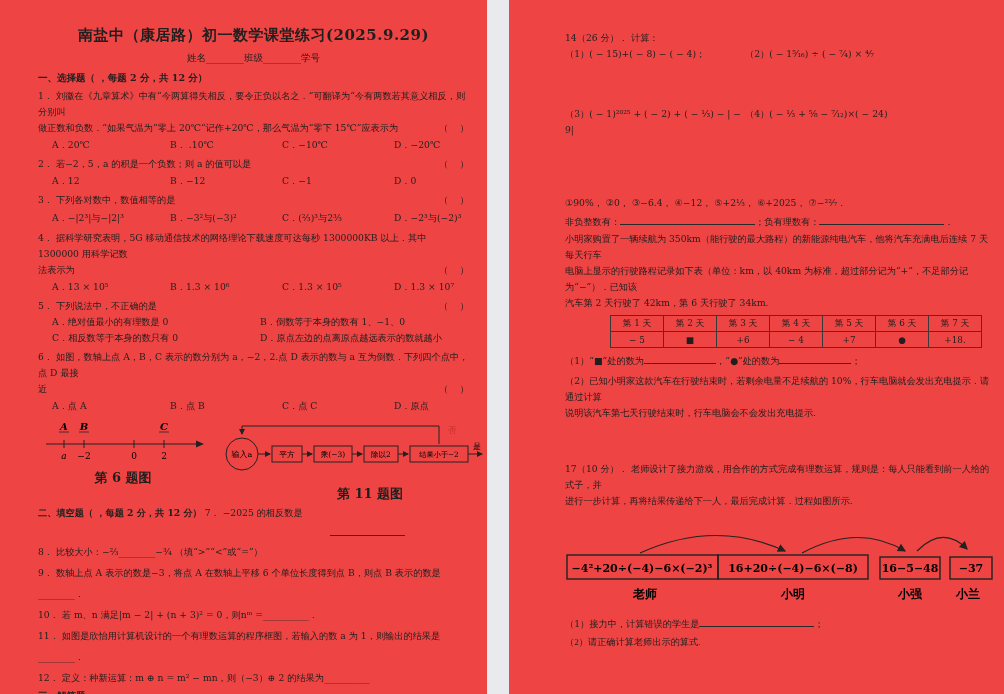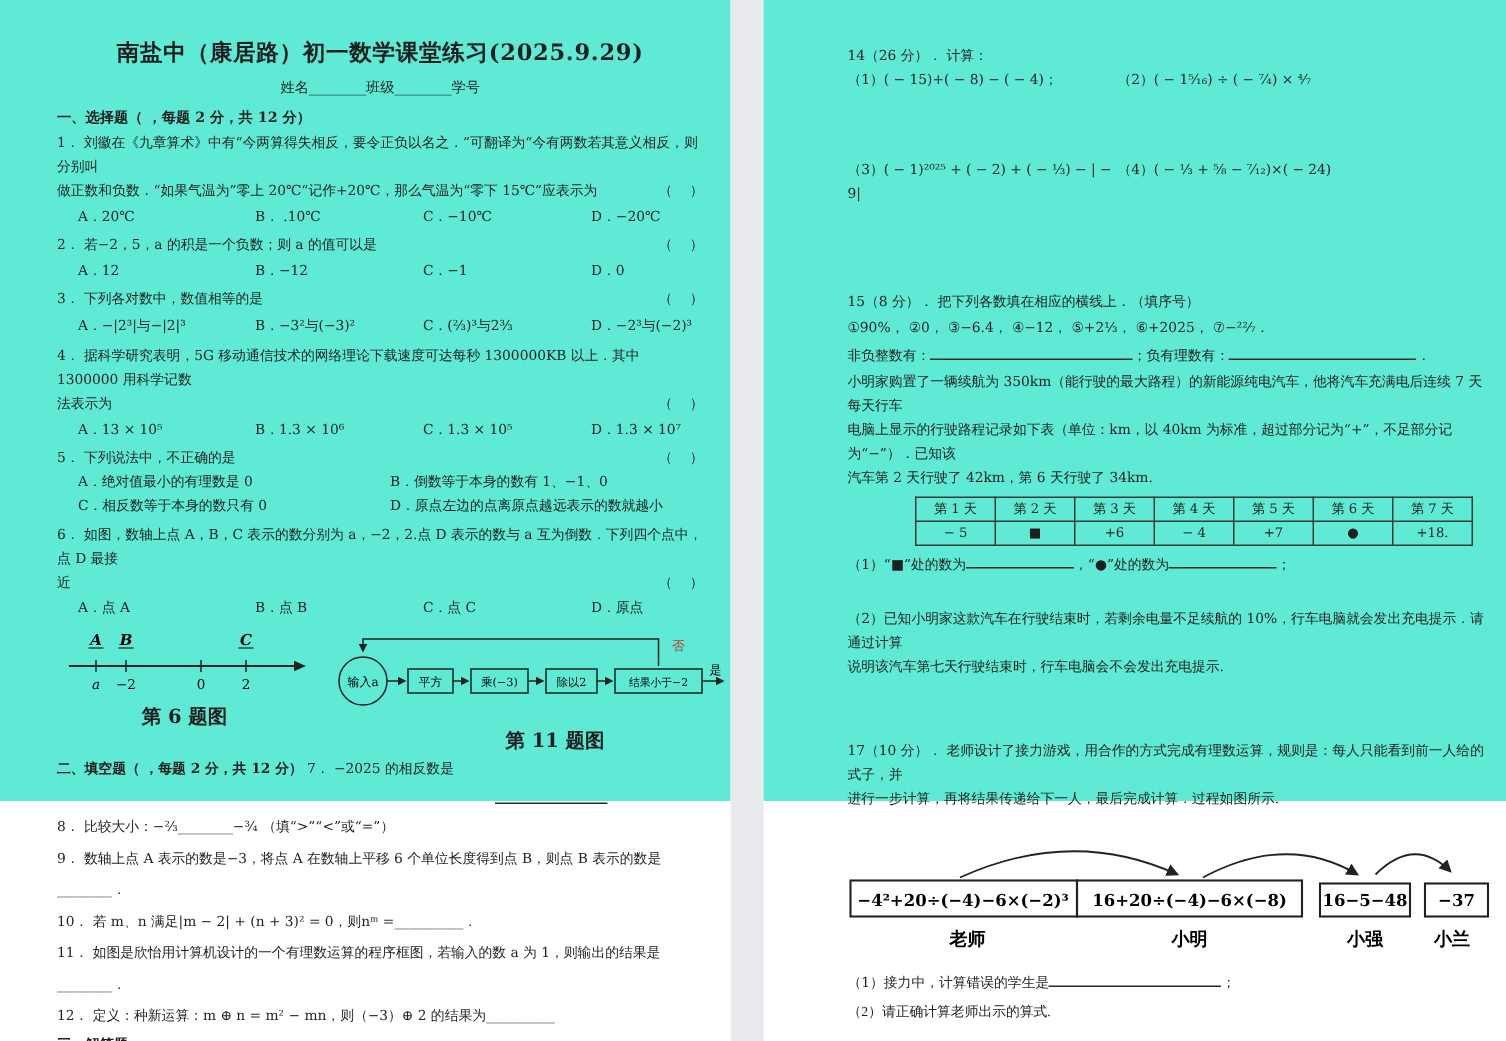--- a/index.html
+++ b/index.html
@@ -1,18 +1,18 @@
 <!DOCTYPE html>
 <html><head>
 <meta charset="utf-8">
 <style>
   html,body{margin:0;padding:0;}
   .viewport{position:relative;width:1004px;height:694px;background:#ffffff;overflow:hidden;
     font-family:"DejaVu Serif","DejaVu Sans",serif;color:#1f1f1f;display:flex;}
-  .page{background:#5eead4;height:534px;box-sizing:border-box;}
+  .page{background:#ef4444;height:694px;box-sizing:border-box;}
   .page1{width:487px;padding:26px 18px 0 38px;}
   .gutter{width:22px;height:694px;background:#e8eaed;}
   .page2{width:495px;padding:30px 14px 0 56px;}
   .title{font-size:15px;font-weight:bold;text-align:center;letter-spacing:.5px;}
   .subhead{font-size:9.5px;text-align:center;margin-top:7px;}
   .sechead{font-size:9.5px;font-weight:bold;margin-top:7px;}
   .line{font-size:9.2px;line-height:16px;}
   .qline{font-size:9.2px;line-height:16px;margin-top:3px;display:flex;justify-content:space-between;}
   .flexline{display:flex;justify-content:space-between;}
   .paren{white-space:pre;}
@@ -187,21 +187,20 @@
       <span>（1）( − 15)+( − 8) − ( − 4)；</span>
       <span>（2）( − 1⁵⁄₁₆) ÷ ( − ⁷⁄₄) × ⁴⁄₇</span>
     </div>
     <div style="height:44px;"></div>
     <div class="tworow">
       <span>（3）( − 1)²⁰²⁵ + ( − 2) + ( − ¹⁄₃) − | − 9|</span>
       <span>（4）( − ¹⁄₃ + ⁵⁄₈ − ⁷⁄₁₂)×( − 24)</span>
     </div>
     <div style="height:56px;"></div>
 
-    <div class="p2line">15（8 分）． 把下列各数填在相应的横线上．（填序号）</div>
     <div class="p2line" style="line-height:18px;">①90%， ②0， ③−6.4， ④−12， ⑤+2¹⁄₃， ⑥+2025， ⑦−²²⁄₇．</div>
     <div class="p2line" style="line-height:19px;">
       <span>非负整数有：</span><span class="bl" style="width:135px;"></span><span>；负有理数有：</span><span class="bl" style="width:125px;"></span><span>．</span>
     </div>
 
     <div class="p2line">小明家购置了一辆续航为 350km（能行驶的最大路程）的新能源纯电汽车，他将汽车充满电后连续 7 天每天行车</div>
     <div class="p2line">电脑上显示的行驶路程记录如下表（单位：km，以 40km 为标准，超过部分记为“+”，不足部分记为“−”）．已知该</div>
     <div class="p2line">汽车第 2 天行驶了 42km，第 6 天行驶了 34km.</div>
 
     <table class="days">
@@ -223,21 +222,21 @@
         <td>+7</td>
         <td>●</td>
         <td>+18.</td>
       </tr>
     </tbody>
       </table>
 
     <div class="p2line" style="margin-top:3px;line-height:19px;">
       <span>（1）“■”处的数为</span><span class="bl" style="width:72px;"></span><span>，“●”处的数为</span><span class="bl" style="width:72px;"></span><span>；</span>
     </div>
-    <div class="p2line" style="margin-top:19px;">（2）已知小明家这款汽车在行驶结束时，若剩余电量不足续航的 10%，行车电脑就会发出充电提示．请通过计算</div>
+    <div class="p2line" style="margin-top:3px;">（2）已知小明家这款汽车在行驶结束时，若剩余电量不足续航的 10%，行车电脑就会发出充电提示．请通过计算</div>
     <div class="p2line">说明该汽车第七天行驶结束时，行车电脑会不会发出充电提示.</div>
 
     <div style="height:40px;"></div>
 
     <div class="p2line">17（10 分）． 老师设计了接力游戏，用合作的方式完成有理数运算，规则是：每人只能看到前一人给的式子，并</div>
     <div class="p2line">进行一步计算，再将结果传递给下一人，最后完成计算．过程如图所示.</div>
 
     <svg width="432" height="92" viewBox="0 0 432 92" style="margin-top:6px;display:block;">
       <defs>
         <marker id="arr2" markerWidth="8" markerHeight="8" refX="6" refY="3.5" orient="auto">

